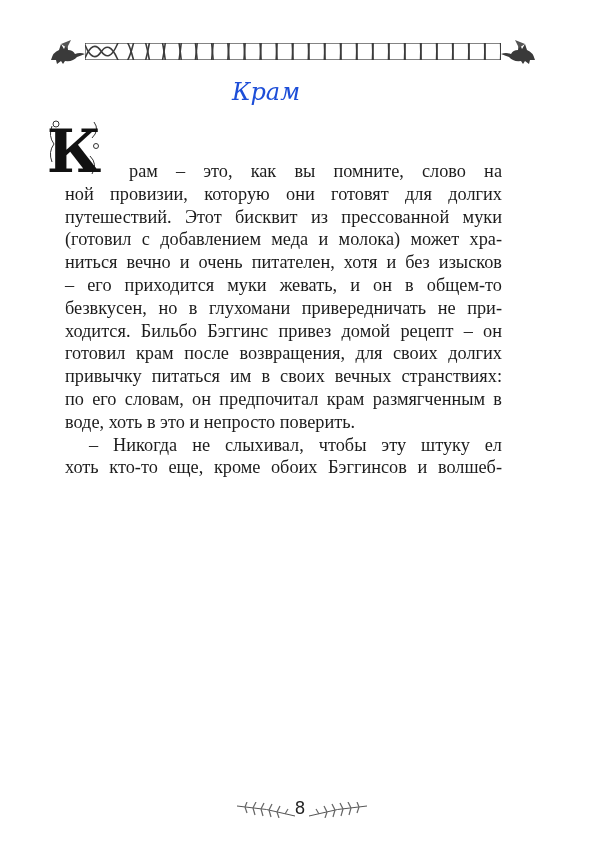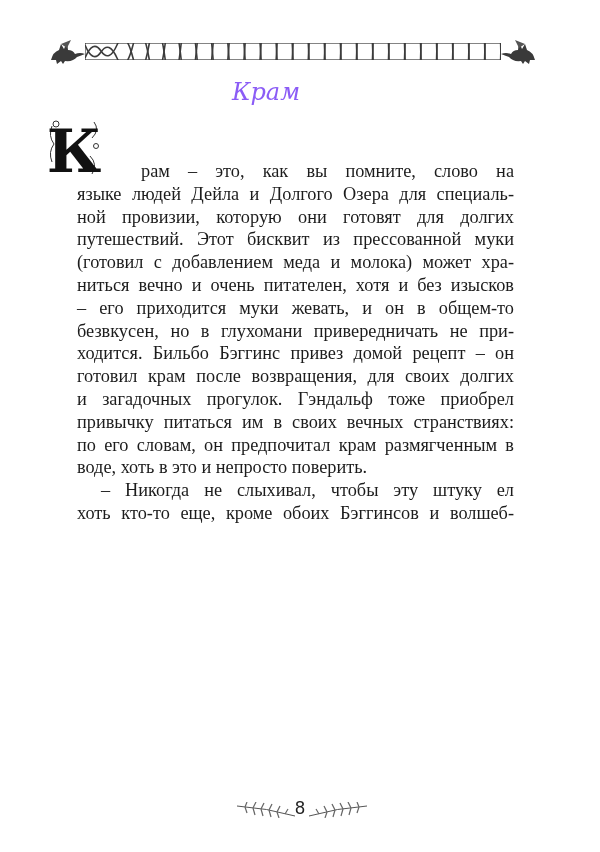--- a/index.html
+++ b/index.html
@@ -2,22 +2,22 @@
 <html><head>
 <meta charset="utf-8">
 <style>
   html, body { margin:0; padding:0; background:#ffffff; }
   body { width:600px; height:852px; position:relative; overflow:hidden; font-family:"DejaVu Serif", "Liberation Serif", serif; color:#1c1c1c; }
   .header-band { position:absolute; left:47px; top:40px; width:492px; height:24px; }
   .knot { position:absolute; left:38px; top:3px; width:416px; height:17px; }
   .dragon { position:absolute; top:0; width:40px; height:24px; }
   .dragon.left { left:0; }
   .dragon.right { right:0; transform:scaleX(-1); }
-  .title { position:absolute; left:0; width:532px; top:78px; text-align:center; font-family:"DejaVu Serif", "Liberation Serif", serif; font-style:italic; font-size:24px; color:#8b5cf6; }
-  .text { position:absolute; left:77px; top:160px; width:437px; font-family:"Liberation Serif", "DejaVu Serif", serif; font-size:18.3px; line-height:22.8px; text-align:justify; }
+  .title { position:absolute; left:0; width:532px; top:78px; text-align:center; font-family:"DejaVu Serif", "Liberation Serif", serif; font-style:italic; font-size:24px; color:#1d4ed8; }
+  .text { position:absolute; left:65px; top:160px; width:437px; font-family:"Liberation Serif", "DejaVu Serif", serif; font-size:18.3px; line-height:22.8px; text-align:justify; }
   .line { display:block; height:22.8px; white-space:nowrap; text-align:justify; text-align-last:justify; }
   .line.last { text-align-last:left; }
   .line.indent1 { padding-left:64px; }
   .line.indent2 { padding-left:24px; }
   .dropcap { position:absolute; left:46px; top:116px; width:56px; height:64px; }
   .footer { position:absolute; left:0; width:600px; top:798px; height:24px; }
   .fern { position:absolute; top:4px; width:58px; height:16px; }
   .fern.left { left:237px; }
   .fern.right { left:309px; transform:scaleX(-1); }
   .page-num { position:absolute; left:0; width:600px; top:0; text-align:center; font-family:"Liberation Sans", "DejaVu Sans", sans-serif; font-size:18px; color:#222; }
@@ -51,30 +51,28 @@
     <path d="M48 6 Q54 14 46 22"></path>
     <path d="M44 40 Q52 48 46 58"></path>
     <circle cx="10" cy="8" r="3"></circle>
     <circle cx="50" cy="30" r="2.5"></circle>
   </g>
   <text x="28" y="56" text-anchor="middle" font-family="DejaVu Serif, serif" font-size="60" font-weight="bold" fill="#111">К</text>
 </svg>
 
 <div class="text">
   <span class="line indent1">рам – это, как вы помните, слово на</span>
-  <span class="line">языке людей Дейла и Долгого Озера для специаль-</span>
   <span class="line">ной провизии, которую они готовят для долгих</span>
   <span class="line">путешествий. Этот бисквит из прессованной муки</span>
   <span class="line">(готовил с добавлением меда и молока) может хра-</span>
   <span class="line">ниться вечно и очень питателен, хотя и без изысков</span>
   <span class="line">– его приходится муки жевать, и он в общем-то</span>
   <span class="line">безвкусен, но в глухомани привередничать не при-</span>
   <span class="line">ходится. Бильбо Бэггинс привез домой рецепт – он</span>
   <span class="line">готовил крам после возвращения, для своих долгих</span>
-  <span class="line">и загадочных прогулок. Гэндальф тоже приобрел</span>
   <span class="line">привычку питаться им в своих вечных странствиях:</span>
   <span class="line">по его словам, он предпочитал крам размягченным в</span>
   <span class="line last">воде, хоть в это и непросто поверить.</span>
   <span class="line indent2">– Никогда не слыхивал, чтобы эту штуку ел</span>
   <span class="line">хоть кто-то еще, кроме обоих Бэггинсов и волшеб-</span>
 </div>
 
 <div class="footer">
   <svg class="fern left" viewBox="0 0 58 16">
     <path d="M0 4 Q30 6 58 14" fill="none" stroke="#555" stroke-width="1"></path>

